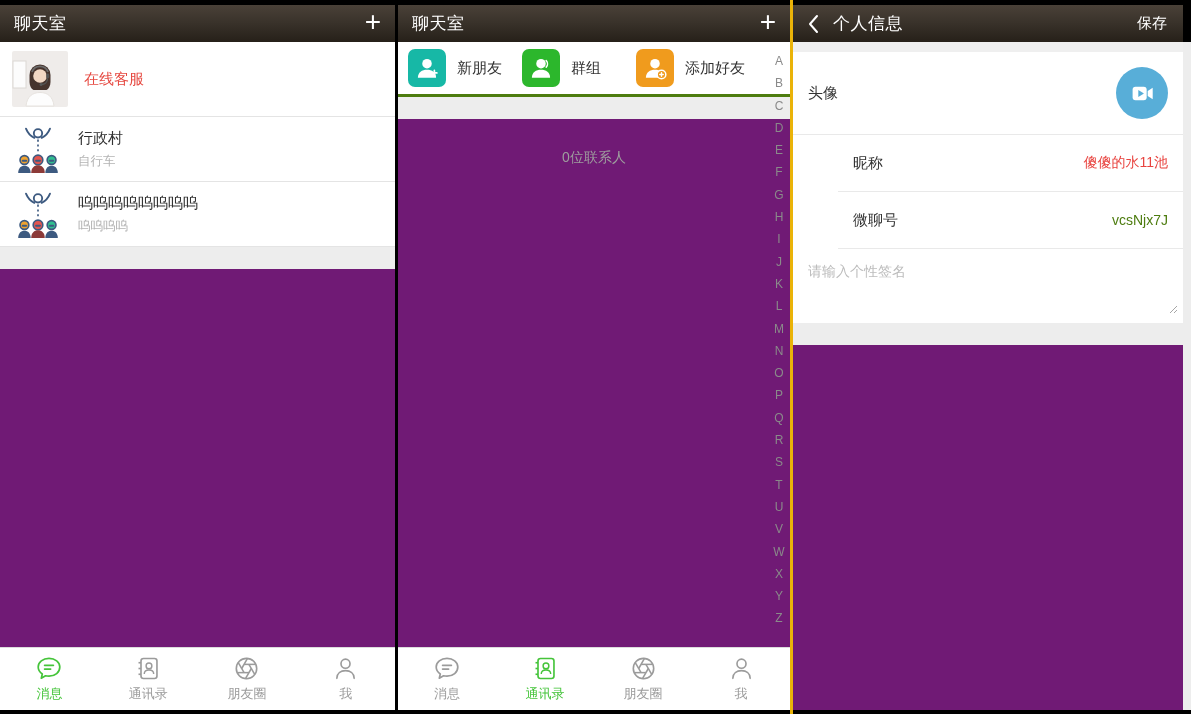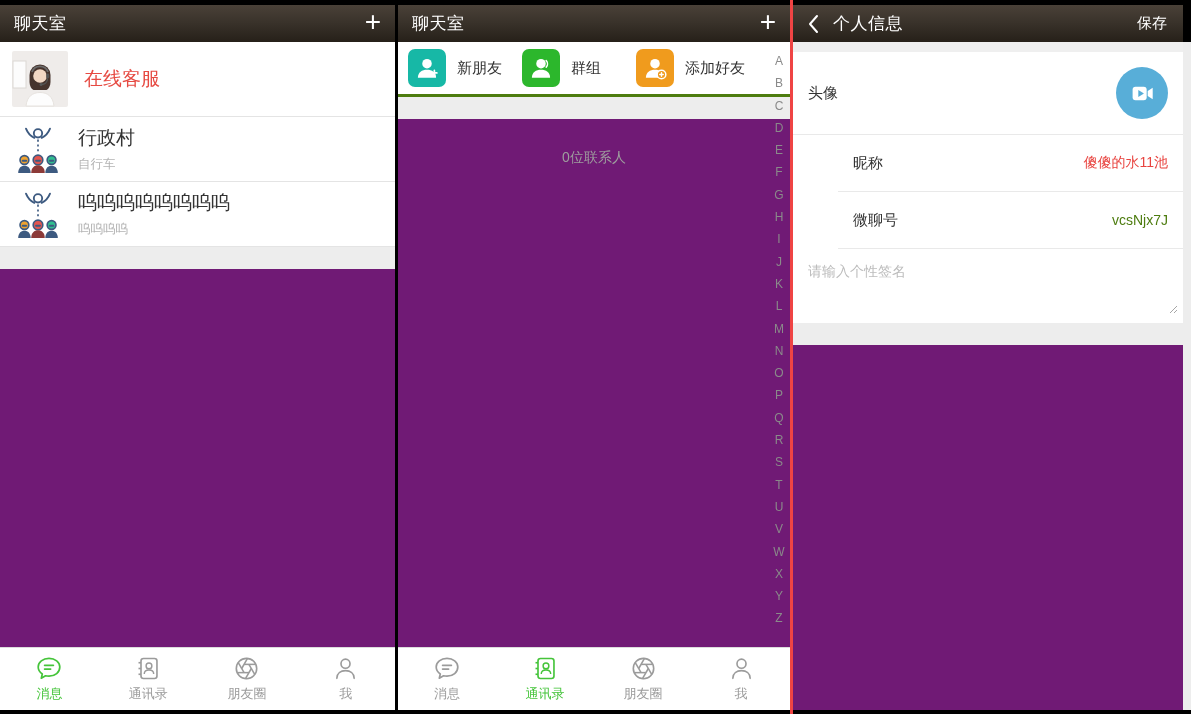--- a/index.html
+++ b/index.html
@@ -8,42 +8,42 @@
     width:1191px; height:714px; overflow:hidden;
     font-family:"Liberation Sans","DejaVu Sans",sans-serif;
     -webkit-font-smoothing:antialiased;
   }
   .app { display:flex; width:1191px; height:714px; background:#000; }
 
   
   .panel { position:relative; height:714px; padding:5px 0 4px 0; background:#000; flex:none; }
   .panel-left,.panel-mid { width:395px; }
   .panel-mid { border-left:3px solid #000; }
-  .panel-right { width:401px; border-left:3px solid #ef4444; }
+  .panel-right { width:401px; border-left:3px solid #eab308; }
   .screen { position:relative; height:705px; display:flex; flex-direction:column; background:#ededed; overflow:hidden; }
 
   
   .app-header {
     flex:none; height:37px; display:flex; align-items:center;
     padding:0 14px; color:#fff; font-size:17px;
     background:linear-gradient(180deg,#4a4138 0%,#3a332b 45%,#262019 100%);
   }
   .hdr-title { letter-spacing:.5px; }
   .plus-btn { margin-left:auto; font-size:28px; font-weight:200; line-height:1; cursor:pointer; padding-bottom:3px; }
   .back-btn { display:flex; align-items:center; margin-right:13px; cursor:pointer; }
   .save-btn { margin-left:auto; font-size:15px; cursor:pointer; }
 
   
   .chat-item { background:#fff; display:flex; align-items:center; padding:0 12px; border-bottom:1px solid #e4e4e4; cursor:pointer; }
   .chat-item.tall { height:75px; }
   .chat-item.norm { height:65px;font-family:Liberation Mono, monospace; }
   .avatar-photo { width:56px; height:56px; border-radius:2px; overflow:hidden; flex:none; }
   .group-ic { width:48px; height:48px; flex:none; margin-left:2px; }
   .chat-texts { margin-left:16px; display:flex; flex-direction:column; gap:5px; }
-  .chat-title { font-size:19px; color:#333; }
+  .chat-title { font-size:15px; color:#333; }
   .chat-title.red { color:#e64a42; }
   .chat-sub { font-size:12.5px; color:#b3b3b3; }
   .filler { flex:1; background:#701a75;margin-top:22px; }
 
   
   .tabbar { flex:none; height:63px; background:#fff; border-top:1px solid #dcdcdc; display:flex; }
   .tab { flex:1; display:flex; flex-direction:column; align-items:center; justify-content:center; gap:4px; color:#9b9b9b; font-size:13px; cursor:pointer; }
   .tab.active { color:#45c43a; }
   .tab svg { display:block; }
 

